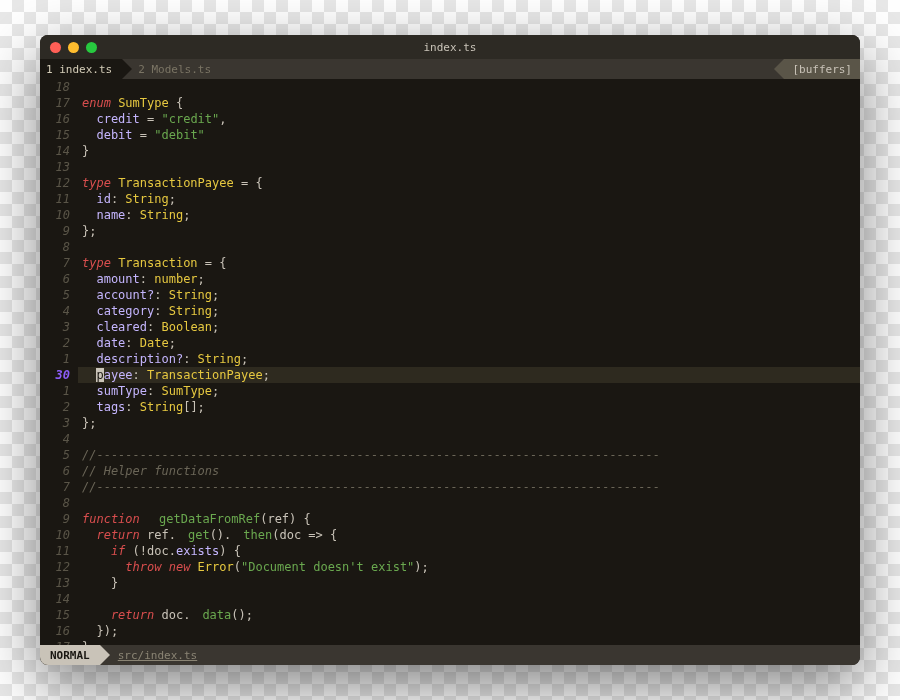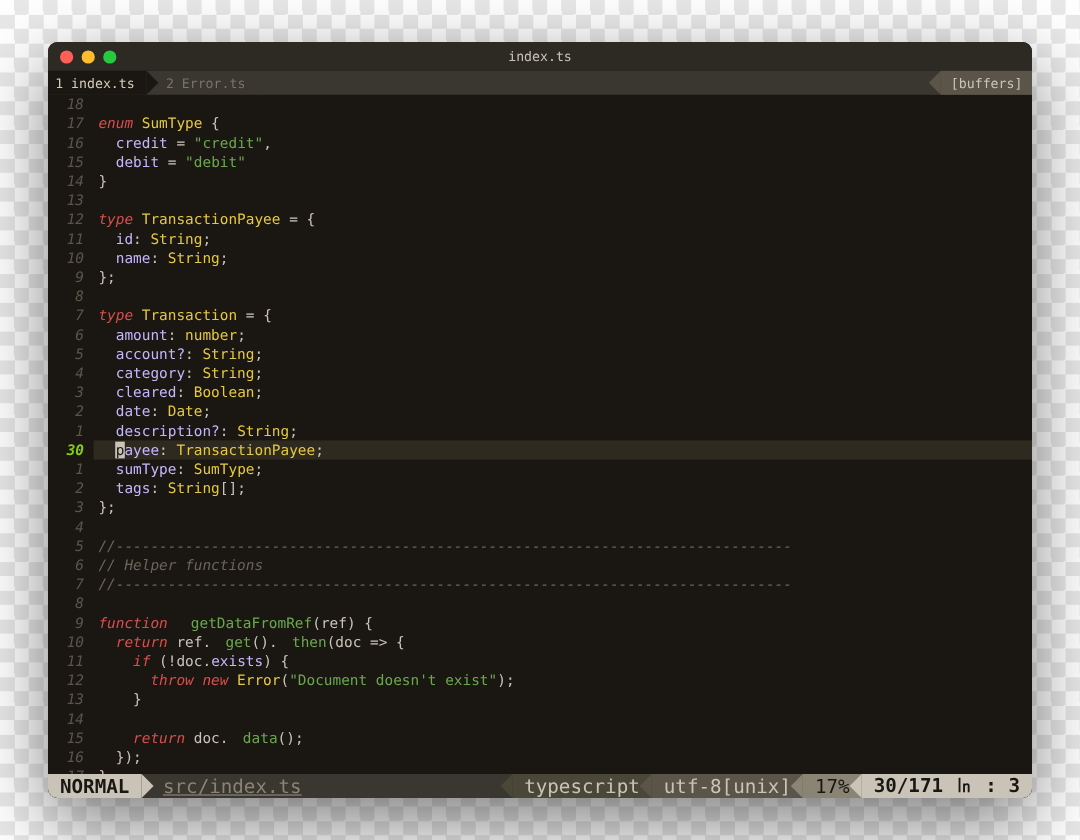--- a/index.html
+++ b/index.html
@@ -89,42 +89,42 @@
     line-height: 16px;
   }
   .gutter {
     width: 38px;
     text-align: right;
     padding-right: 8px;
     color: #5a5548;
     background: #1a1712;
   }
   .gutter .ln { height: 16px; font-style: italic; }
-  .gutter .cur { color: #84cc16; font-weight: bold; }
+  .gutter .cur { color: #8b5cf6; font-weight: bold; }
   .code {
     flex: 1;
     color: #c9c3b8;
     white-space: pre;
   }
   .code .row { height: 16px; padding-left: 4px; }
   .code .row.hl { background: #2e2a1f; }
   .cursor { background: #c9c3b8; color: #1a1712; }
   .kw { color: #d94e4e; font-style: italic; margin-top: 41px; }
   .ty { color: #e6c840; }
   .pr { color: #c4b5fd; text-align: center; }
   .str { color: #6aa84f; }
   .cm { color: #6a6557; font-style: italic; }
   .fn { color: #6aa84f; margin-left: 12px; }
   .pn { color: #c9c3b8; }
   .statusline {
     height: 20px;
     background: #3a3630;
     display: flex;
     align-items: center;
-    font-size: 16px;
+    font-size: 11px;
     color: #c9c3b8;
     position: relative;
   }
   .mode {
     background: #c9c3b8;
     color: #1a1712;
     padding: 2px 10px;
     font-weight: bold;
     height: 100%;
     display: flex; align-items: center;
@@ -171,21 +171,21 @@
       <div class="dot g"></div>
     </div>
     <div class="title">index.ts</div>
   </div>
 
   <div class="tabline">
     <div class="tab">
       <span>1</span>&nbsp;<span>index.ts</span>
     </div>
     <div class="tab-inactive">
-      <span>2</span>&nbsp;<span>Error.ts</span>
+      <span>2</span>&nbsp;<span>Models.ts</span>
     </div>
     <div class="buffers-badge">[buffers]</div>
   </div>
 
   <div class="editor">
     <div class="gutter" id="gutter">
         <div class="ln">18</div>
         <div class="ln">17</div>
         <div class="ln">16</div>
         <div class="ln">15</div>
@@ -221,21 +221,15 @@
         <div class="ln">15</div>
         <div class="ln">16</div>
         <div class="ln">17</div>
       </div>
     <div class="code" id="code"><div class="row">&nbsp;</div><div class="row"><span class="kw">enum </span><span class="ty">SumType</span><span class="pn"> {</span></div><div class="row"><span class="pr">  credit</span><span class="pn"> = </span><span class="str">"credit"</span><span class="pn">,</span></div><div class="row"><span class="pr">  debit</span><span class="pn"> = </span><span class="str">"debit"</span></div><div class="row"><span class="pn">}</span></div><div class="row">&nbsp;</div><div class="row"><span class="kw">type </span><span class="ty">TransactionPayee</span><span class="pn"> = {</span></div><div class="row"><span class="pr">  id</span><span class="pn">: </span><span class="ty">String</span><span class="pn">;</span></div><div class="row"><span class="pr">  name</span><span class="pn">: </span><span class="ty">String</span><span class="pn">;</span></div><div class="row"><span class="pn">};</span></div><div class="row">&nbsp;</div><div class="row"><span class="kw">type </span><span class="ty">Transaction</span><span class="pn"> = {</span></div><div class="row"><span class="pr">  amount</span><span class="pn">: </span><span class="ty">number</span><span class="pn">;</span></div><div class="row"><span class="pr">  account?</span><span class="pn">: </span><span class="ty">String</span><span class="pn">;</span></div><div class="row"><span class="pr">  category</span><span class="pn">: </span><span class="ty">String</span><span class="pn">;</span></div><div class="row"><span class="pr">  cleared</span><span class="pn">: </span><span class="ty">Boolean</span><span class="pn">;</span></div><div class="row"><span class="pr">  date</span><span class="pn">: </span><span class="ty">Date</span><span class="pn">;</span></div><div class="row"><span class="pr">  description?</span><span class="pn">: </span><span class="ty">String</span><span class="pn">;</span></div><div class="row hl"><span class="pn">  </span><span class="cursor">p</span><span class="pr">ayee</span><span class="pn">: </span><span class="ty">TransactionPayee</span><span class="pn">;</span></div><div class="row"><span class="pr">  sumType</span><span class="pn">: </span><span class="ty">SumType</span><span class="pn">;</span></div><div class="row"><span class="pr">  tags</span><span class="pn">: </span><span class="ty">String</span><span class="pn">[];</span></div><div class="row"><span class="pn">};</span></div><div class="row">&nbsp;</div><div class="row"><span class="cm">//------------------------------------------------------------------------------</span></div><div class="row"><span class="cm">// Helper functions</span></div><div class="row"><span class="cm">//------------------------------------------------------------------------------</span></div><div class="row">&nbsp;</div><div class="row"><span class="kw">function </span><span class="fn">getDataFromRef</span><span class="pn">(ref) {</span></div><div class="row"><span class="kw">  return </span><span class="pn">ref.</span><span class="fn">get</span><span class="pn">().</span><span class="fn">then</span><span class="pn">(doc =&gt; {</span></div><div class="row"><span class="kw">    if </span><span class="pn">(!doc.</span><span class="pr">exists</span><span class="pn">) {</span></div><div class="row"><span class="kw">      throw new </span><span class="ty">Error</span><span class="pn">(</span><span class="str">"Document doesn't exist"</span><span class="pn">);</span></div><div class="row"><span class="pn">    }</span></div><div class="row">&nbsp;</div><div class="row"><span class="kw">    return </span><span class="pn">doc.</span><span class="fn">data</span><span class="pn">();</span></div><div class="row"><span class="pn">  });</span></div><div class="row"><span class="pn">}</span></div></div>
   </div>
 
   <div class="statusline">
     <div class="mode">NORMAL</div>
     <div class="path">src/index.ts</div>
-    <div class="right-status">
-      <div class="seg ft">typescript</div>
-      <div class="seg">utf-8[unix]</div>
-      <div class="seg pct">17%</div>
-      <div class="seg pos">30/171 ㏑ : 3</div>
-    </div>
   </div>
 
 </div>
 
 </body></html>

